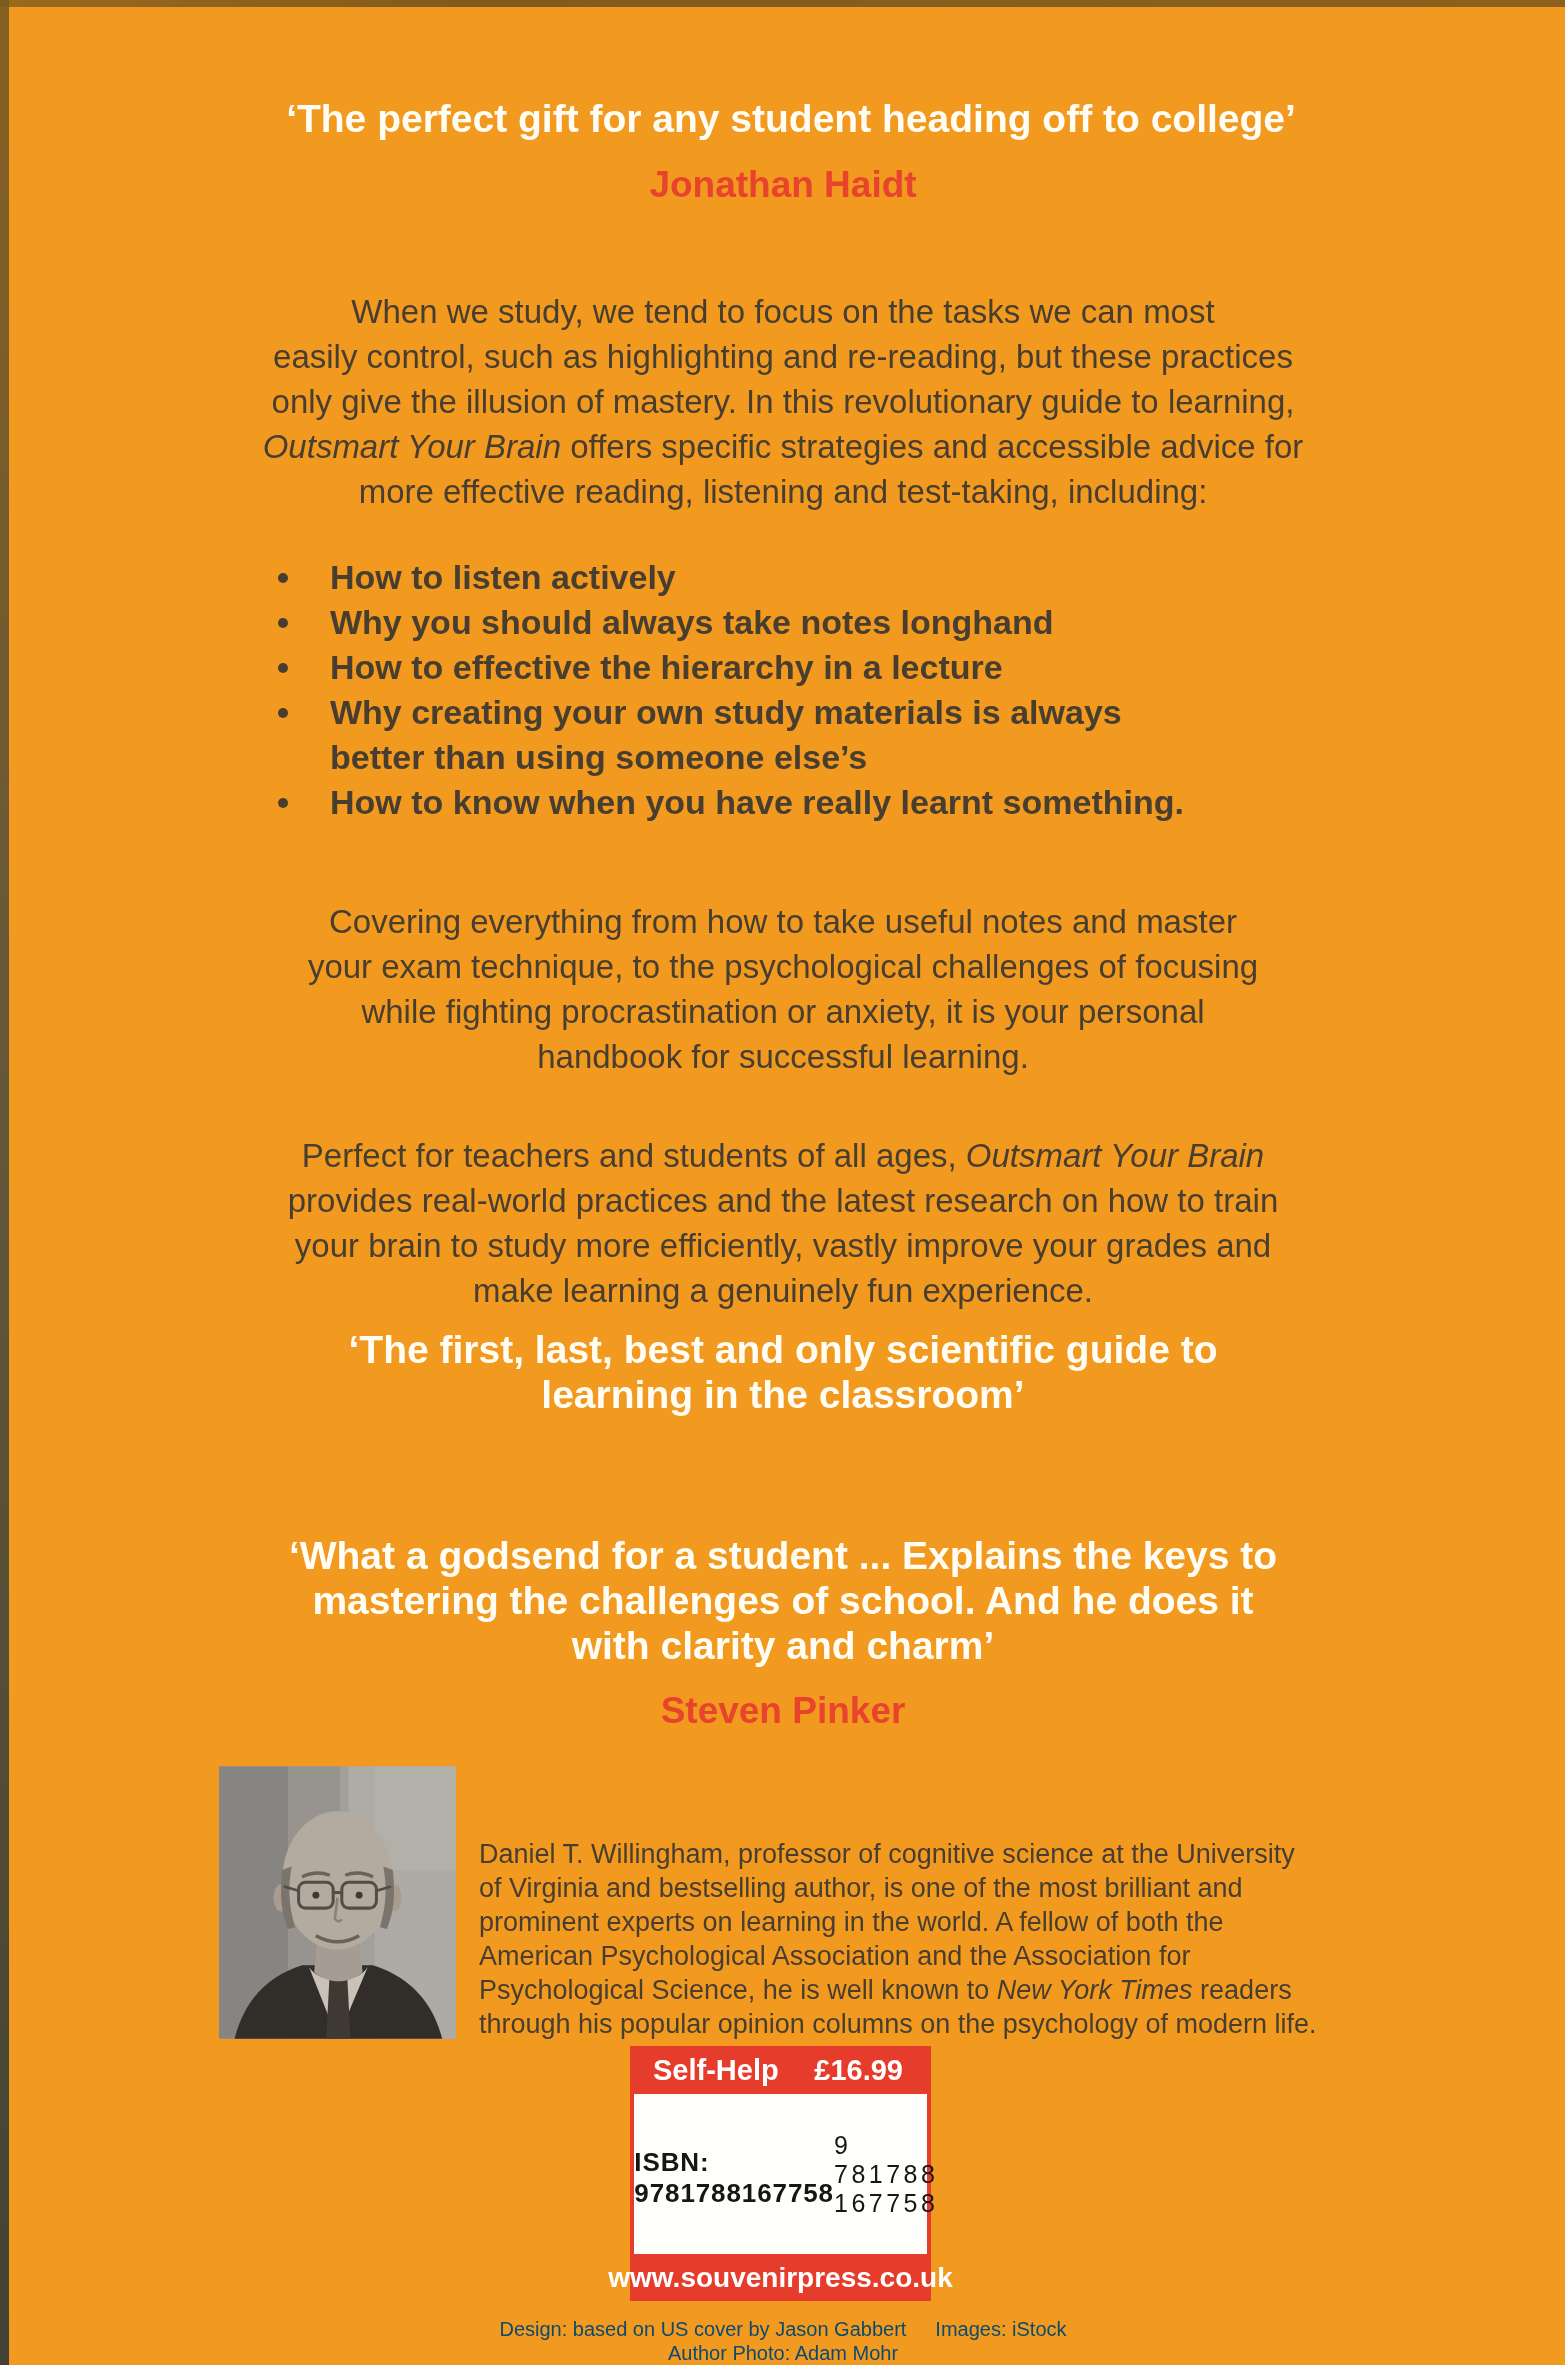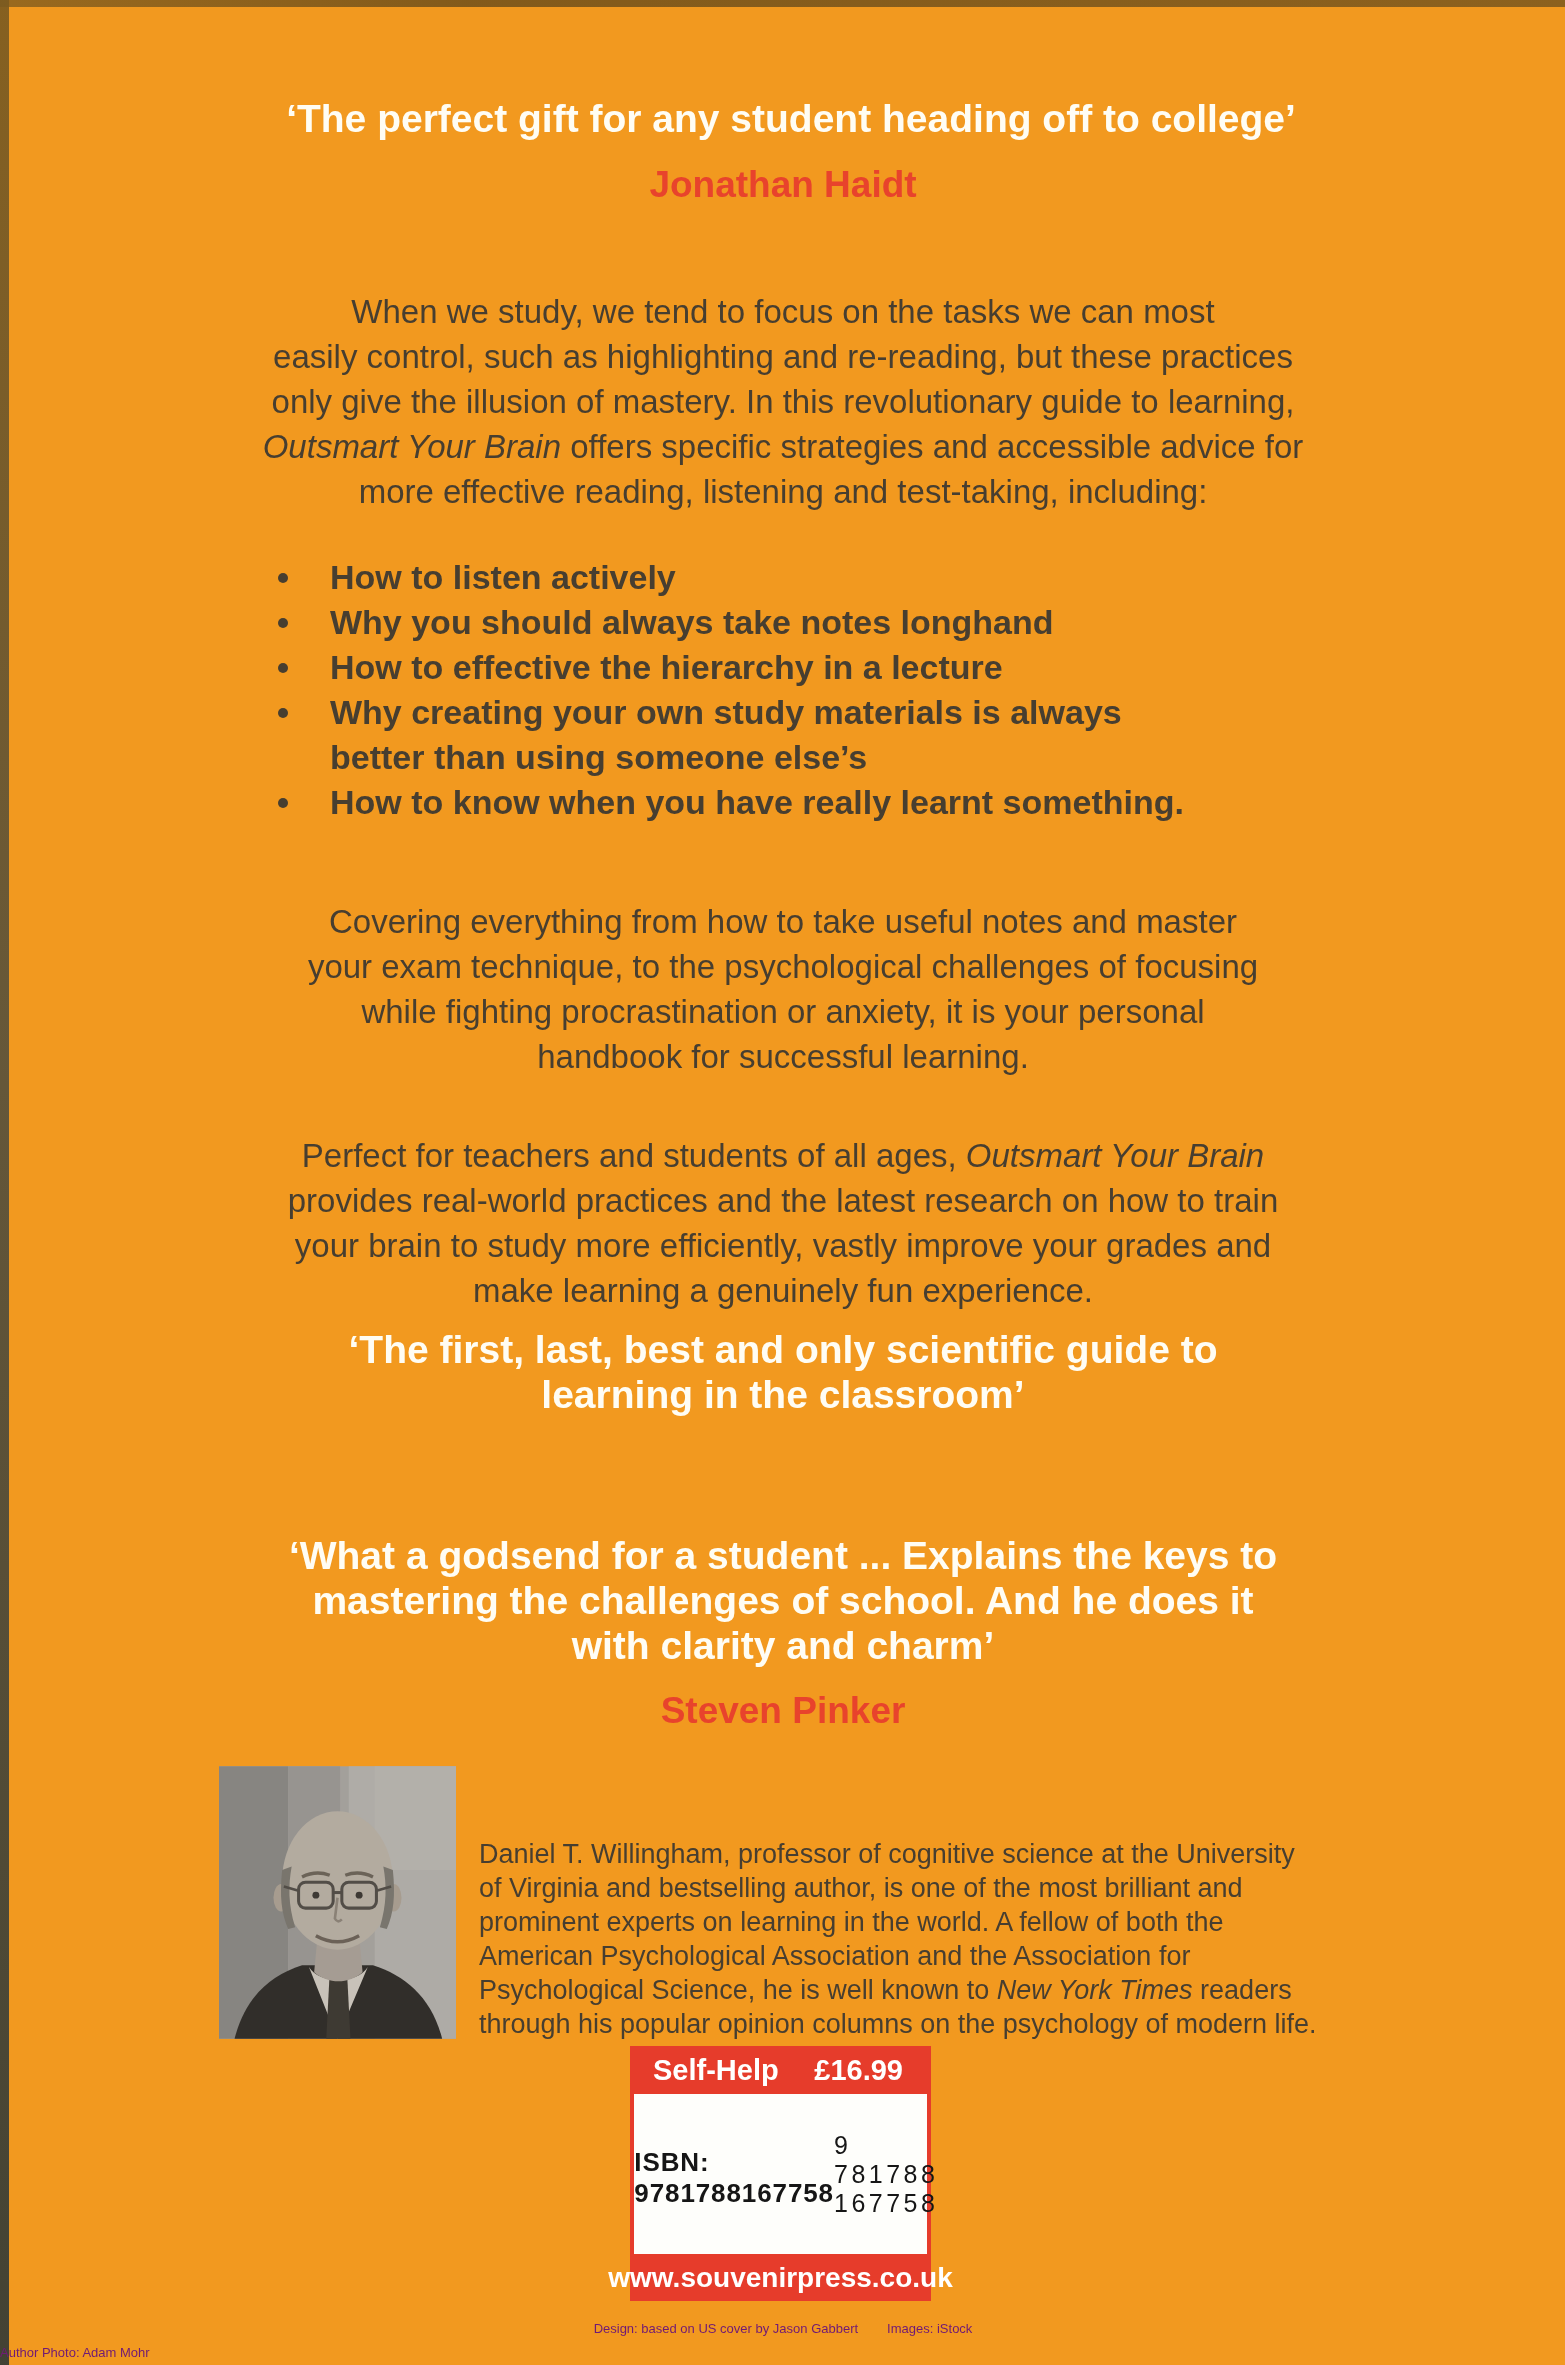--- a/index.html
+++ b/index.html
@@ -58,21 +58,21 @@
   .white-panel { margin:0 4.3px; background:#FEFEFB; height:160px;
     display:flex; flex-direction:row; align-items:center; }
   .isbn-line { margin-top:7px; font-size:26px; font-weight:700;
     color:#161616; letter-spacing:0.9px; }
   .barcode { margin-top:3.5px; display:block; }
   .digits { font-size:25px; color:#161616; letter-spacing:3.5px; }
   .web-bar { flex:1; display:flex; align-items:center; justify-content:center;
     color:#FFFFFF; font-weight:700; font-size:28px; }
 
   .credits { position:absolute; top:2317px; left:0; width:100%;
-    color:#701a75; font-size:13px; line-height:24px; }
+    text-align:center; color:#0c4a6e; font-size:20px; line-height:24px; }
   .credits-row1 { display:flex; justify-content:center; gap:29px; }
 
   i { font-style:italic; }
 </style>
 </head>
 <body>
 
 <div id="cover">
   <div class="top-edge"></div>
   <div class="left-edge"></div>

